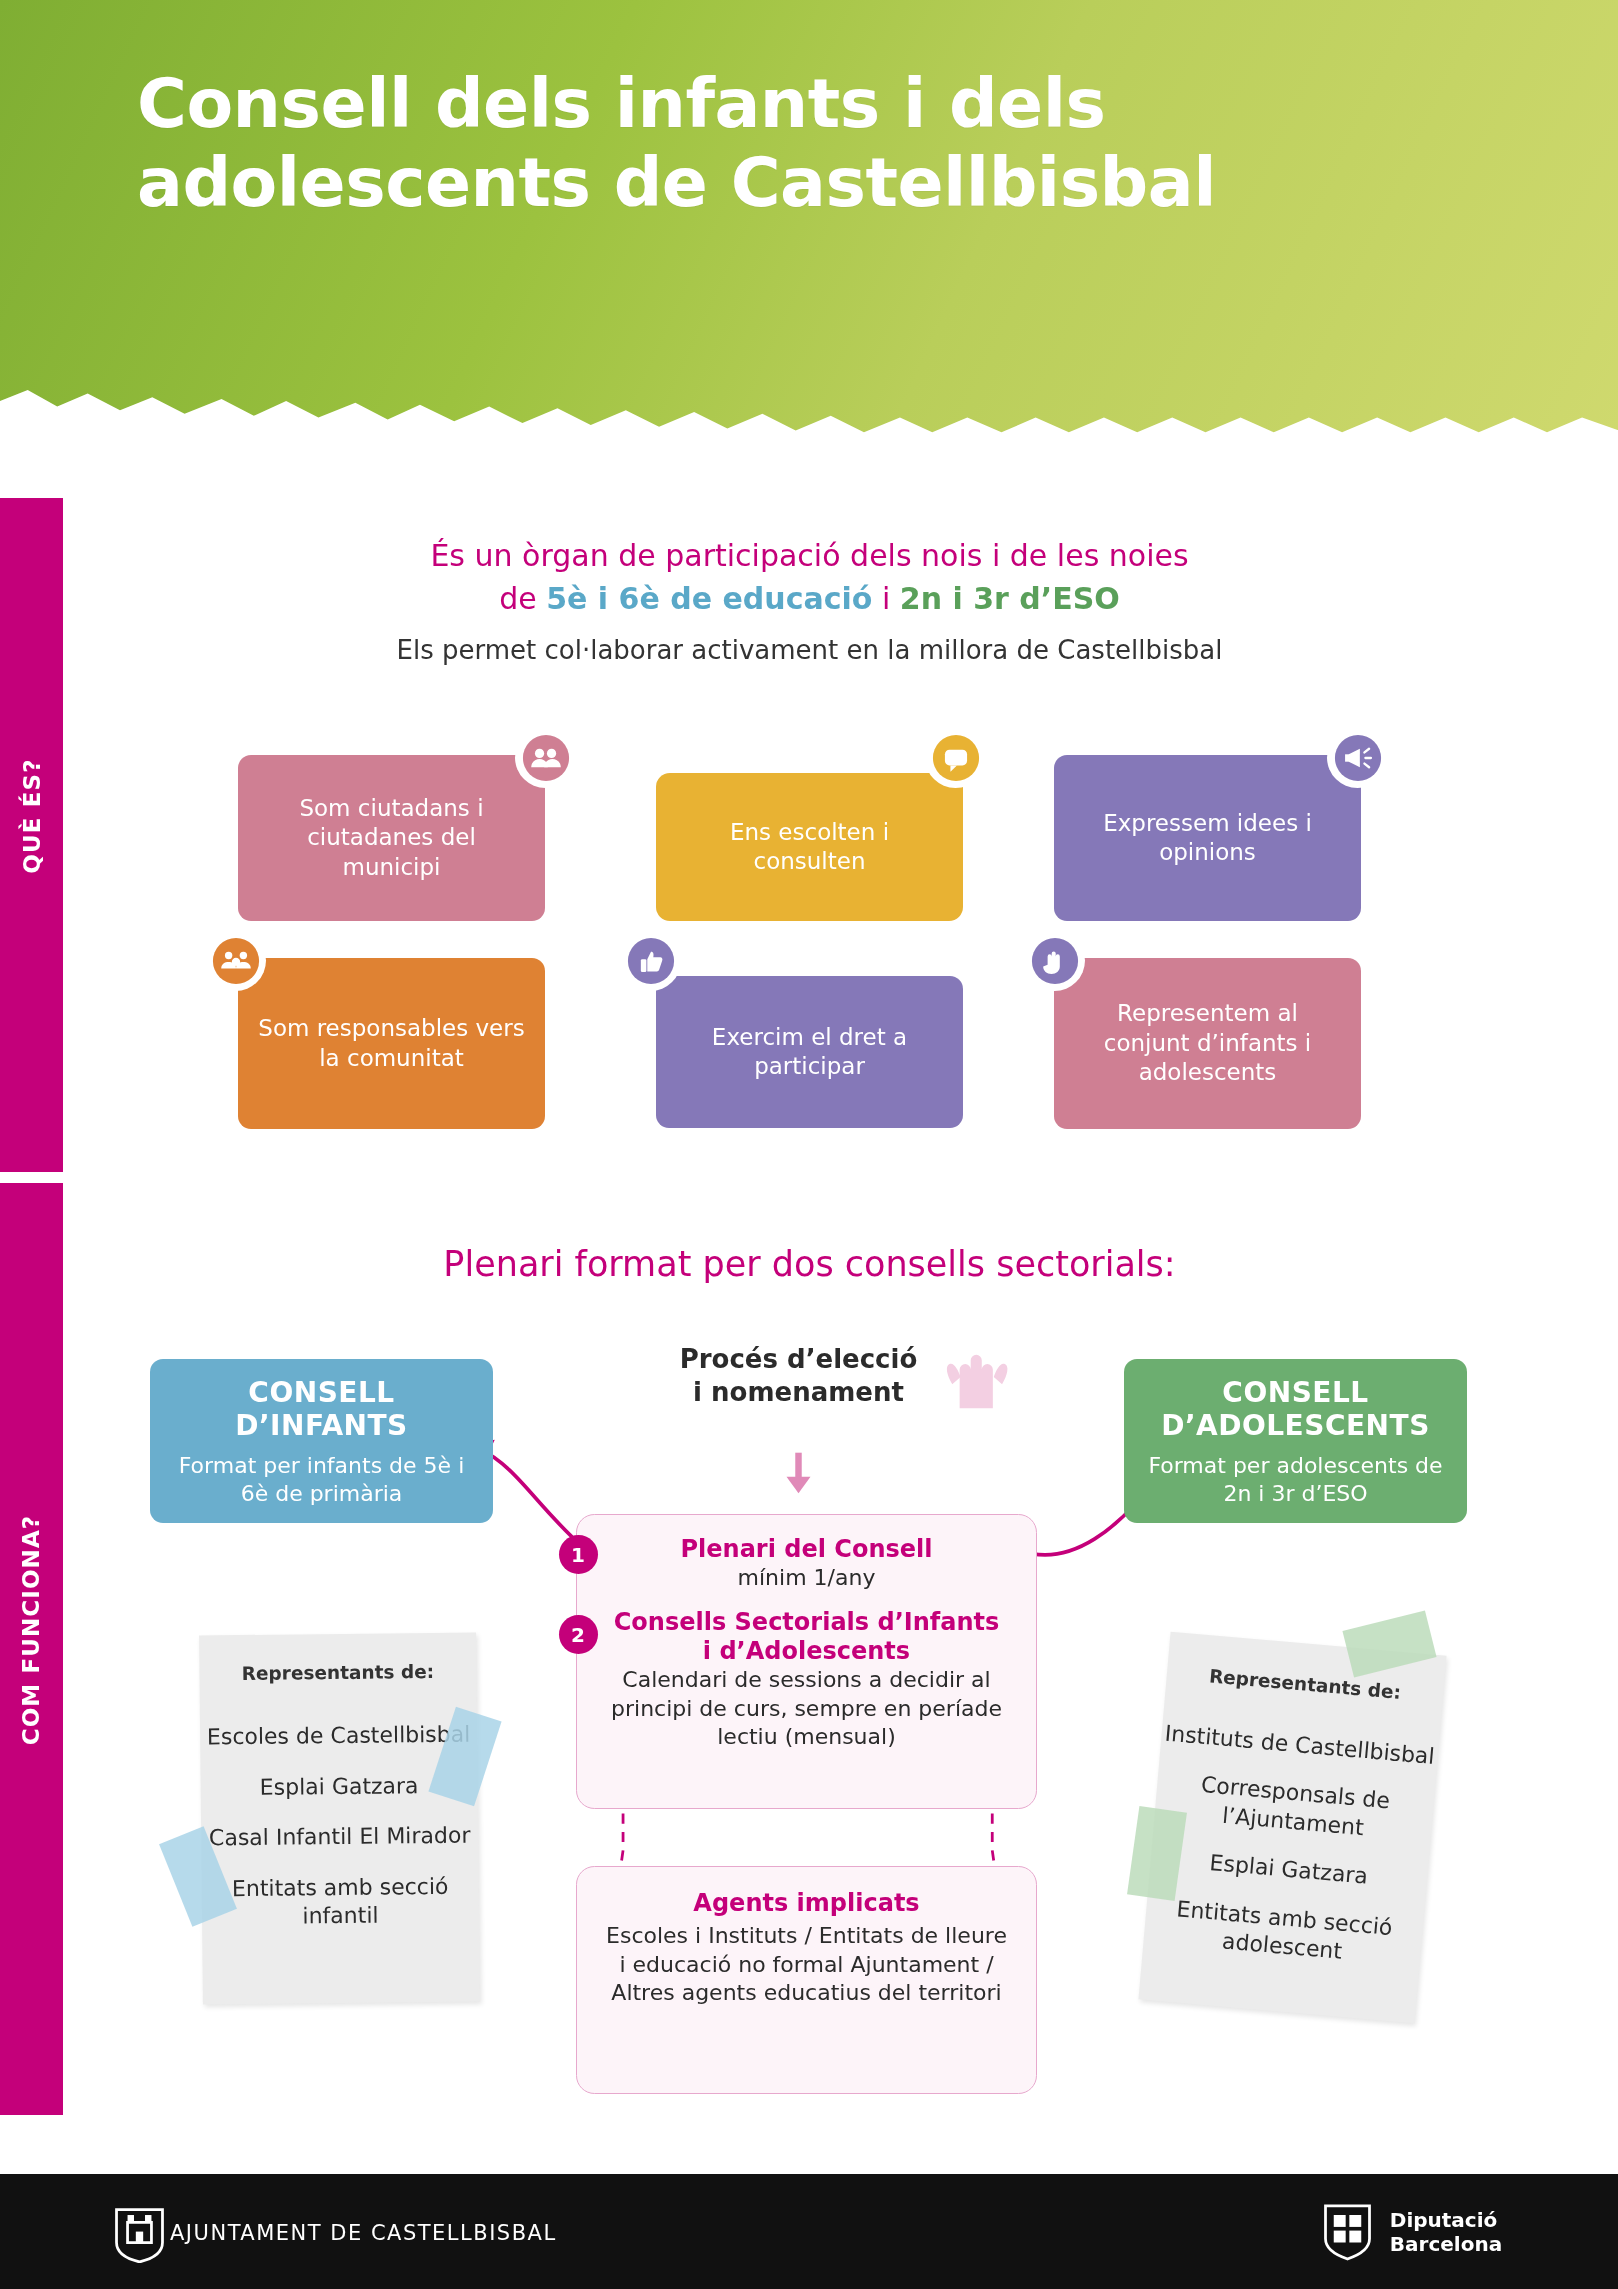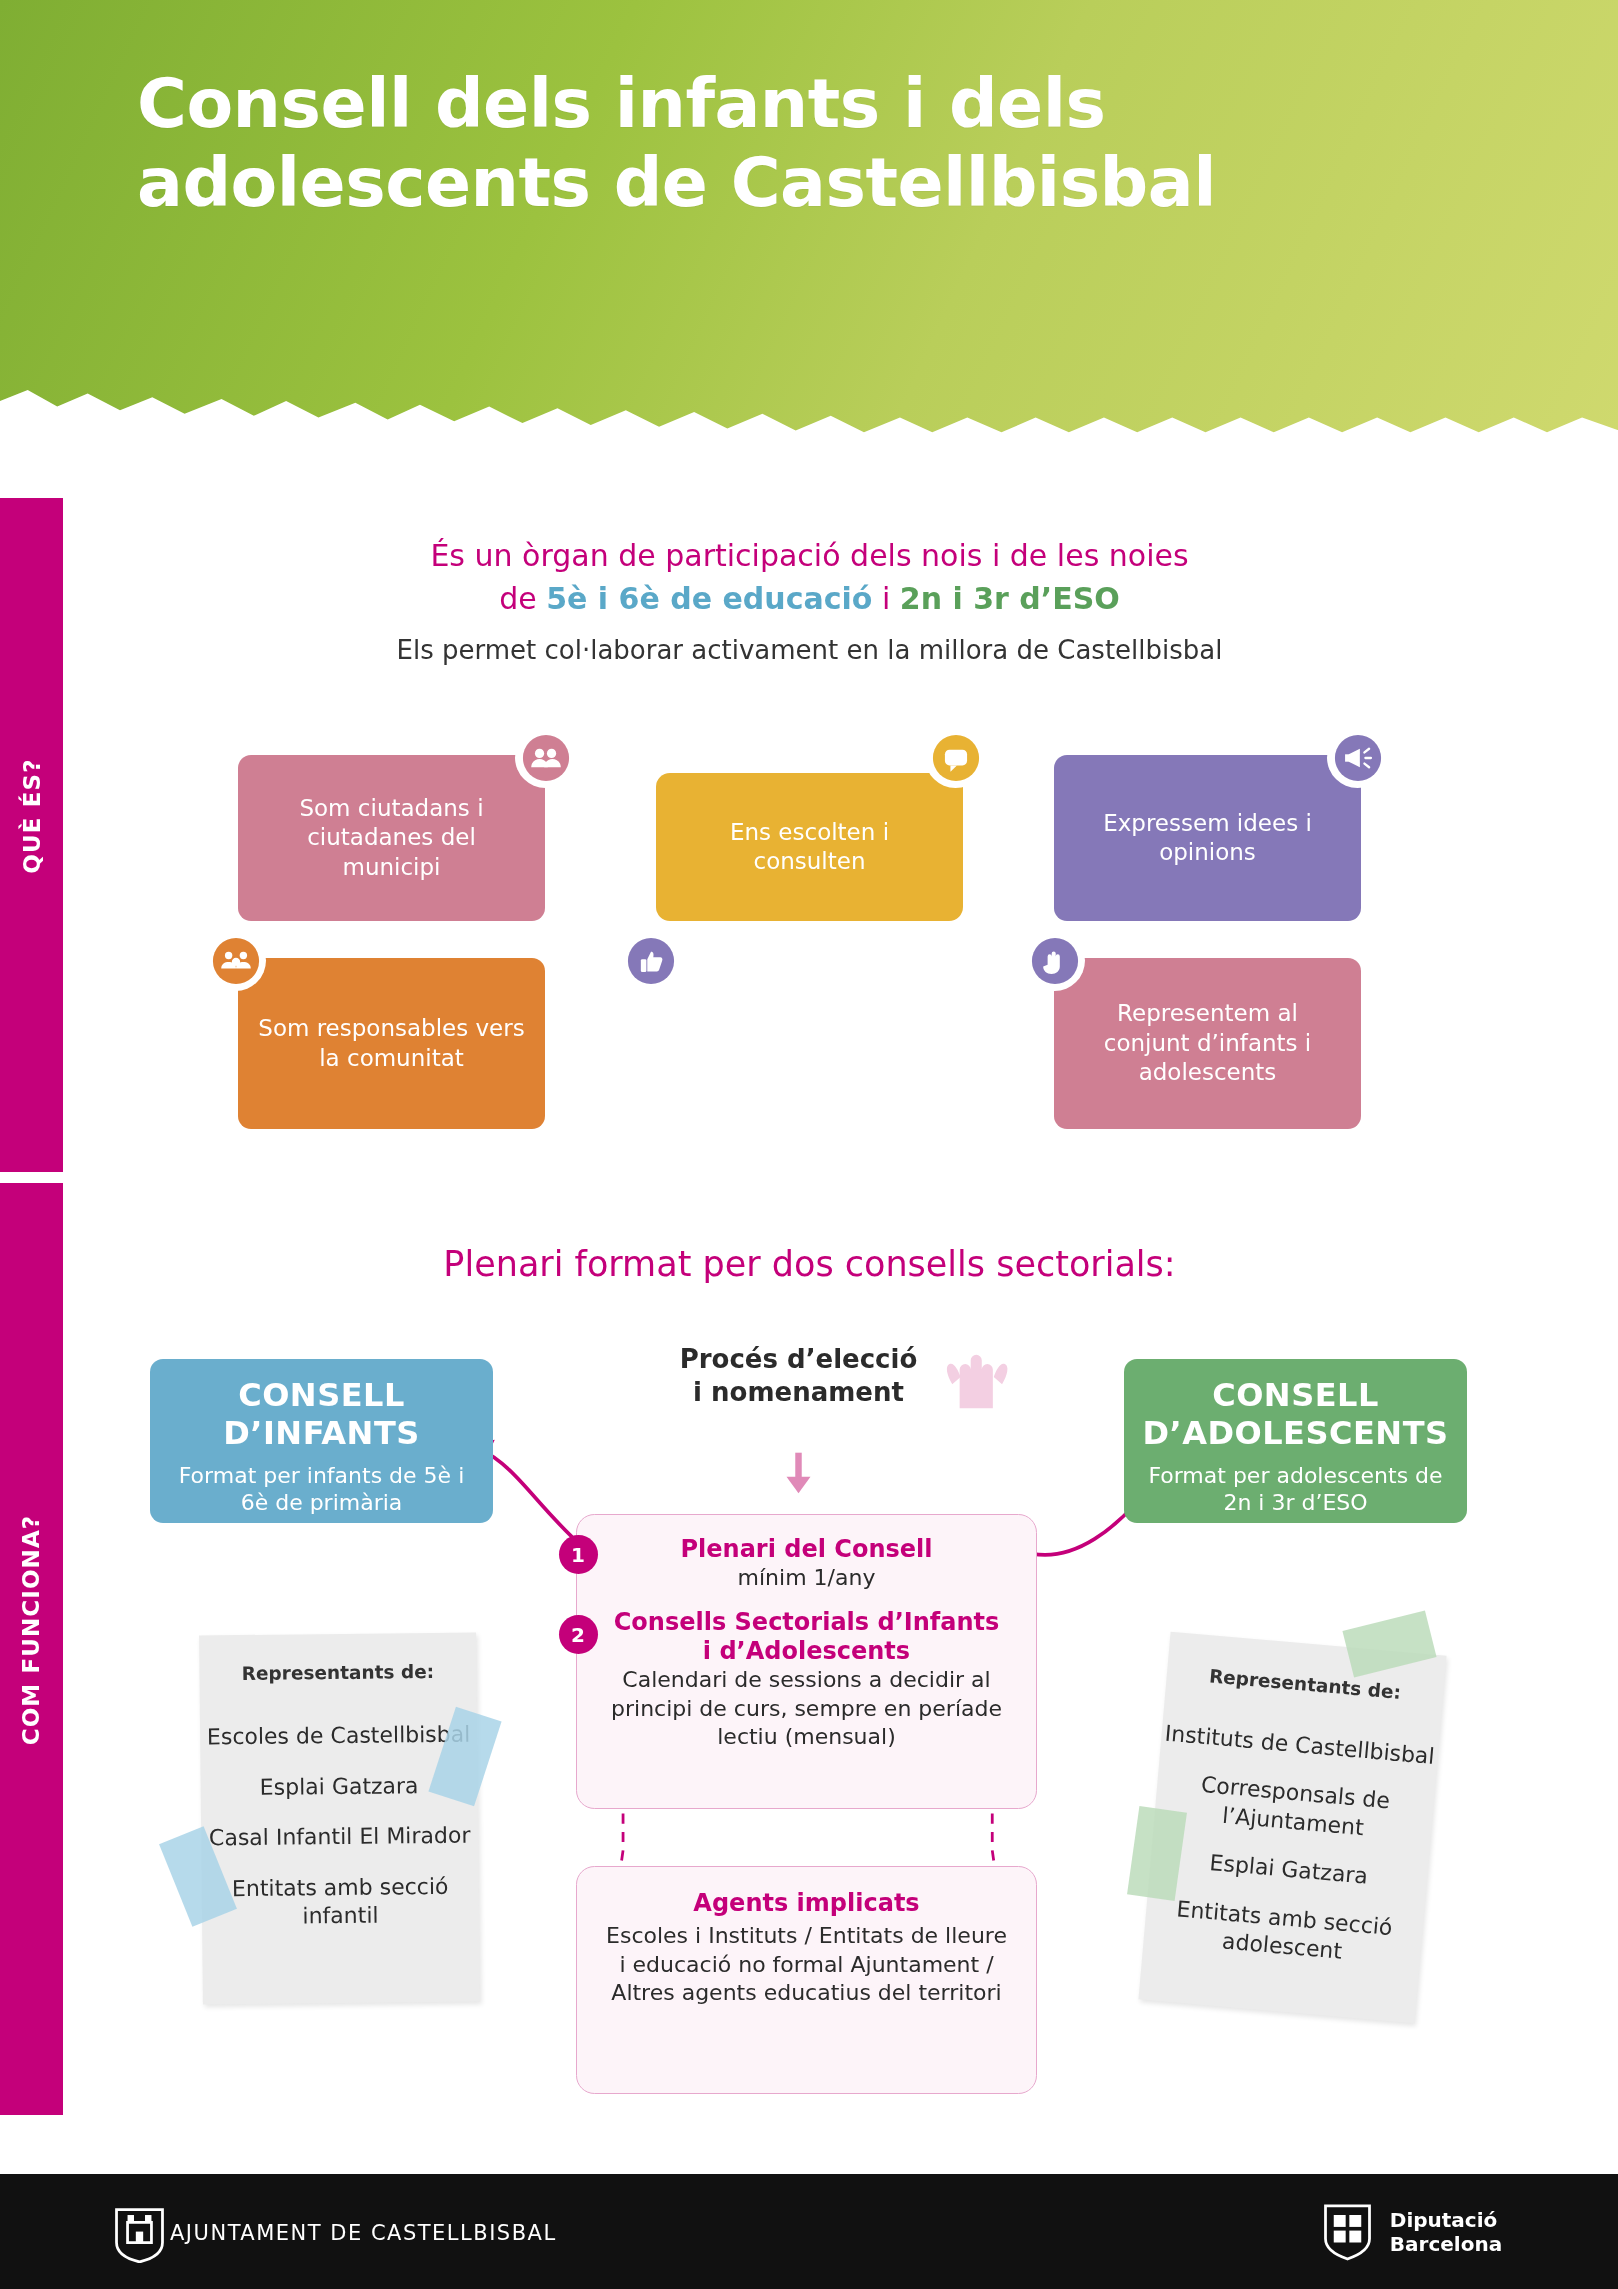--- a/index.html
+++ b/index.html
@@ -85,21 +85,21 @@
 
   
   .plenari-title {
     position:absolute; left:0; top:1244px; width:1619px; text-align:center;
     color:#c4007a; font-size:35px;
   }
   .box-consell {
     position:absolute; border-radius:13px; color:#ffffff; text-align:center;
     padding:16.6px 13px;
   }
-  .box-consell .bc-title { font-weight:bold; font-size:32px; line-height:1.2; letter-spacing:0.5px; }
+  .box-consell .bc-title { font-weight:bold; font-size:28px; line-height:1.2; letter-spacing:0.5px; }
   .box-consell .bc-sub { font-size:22px; line-height:1.26; margin-top:9.2px; }
 
   .proces {
     position:absolute; left:646px; top:1343px; width:305px; text-align:center;
     color:#2b2b2b; font-weight:bold; font-size:26px; line-height:1.25;
   }
 
   .pink-box {
     position:absolute;
     border:1.8px solid #e7a8cd;
@@ -210,20 +210,23 @@
     <svg width="48" height="48" viewBox="0 0 52 52">
       <circle cx="26" cy="26" r="25" fill="#df8233"></circle>
       <circle cx="18" cy="20" r="4" fill="#ffffff"></circle>
         <circle cx="34" cy="20" r="4" fill="#ffffff"></circle>
       <circle cx="26" cy="27" r="4.5" fill="#ffffff"></circle>
       <path d="M10 34c0-5 4-7 8-7s8 2 8 7z" fill="#ffffff"></path>
       <path d="M26 34c0-5 4-7 8-7s8 2 8 7z" fill="#ffffff"></path>
     </svg>
   </div>
 
+  <div class="card" style="left:656px; top:247px; width:307px; height:152px; background:#8578b8;">
+    <span>Exercim el dret a participar</span>
+  </div>
   <div class="badge" style="left:620px; top:201px;">
     <svg width="48" height="48" viewBox="0 0 52 52">
       <circle cx="26" cy="26" r="25" fill="#8578b8"></circle>
       <path d="M22 24 l4-8 c3 0 3 3 2.5 6 H36 c2 0 3 2 2 4 l-3 9 c-.5 2-2 2.5-3.5 2.5 H22 z" fill="#ffffff"></path>
       <rect x="15" y="24" width="6" height="14" rx="1.5" fill="#ffffff"></rect>
     </svg>
   </div>
 
   <div class="card" style="left:1054px; top:229px; width:307px; height:171px; background:#cf7f93;">
     <span>Representem al conjunt d’infants i adolescents</span>

